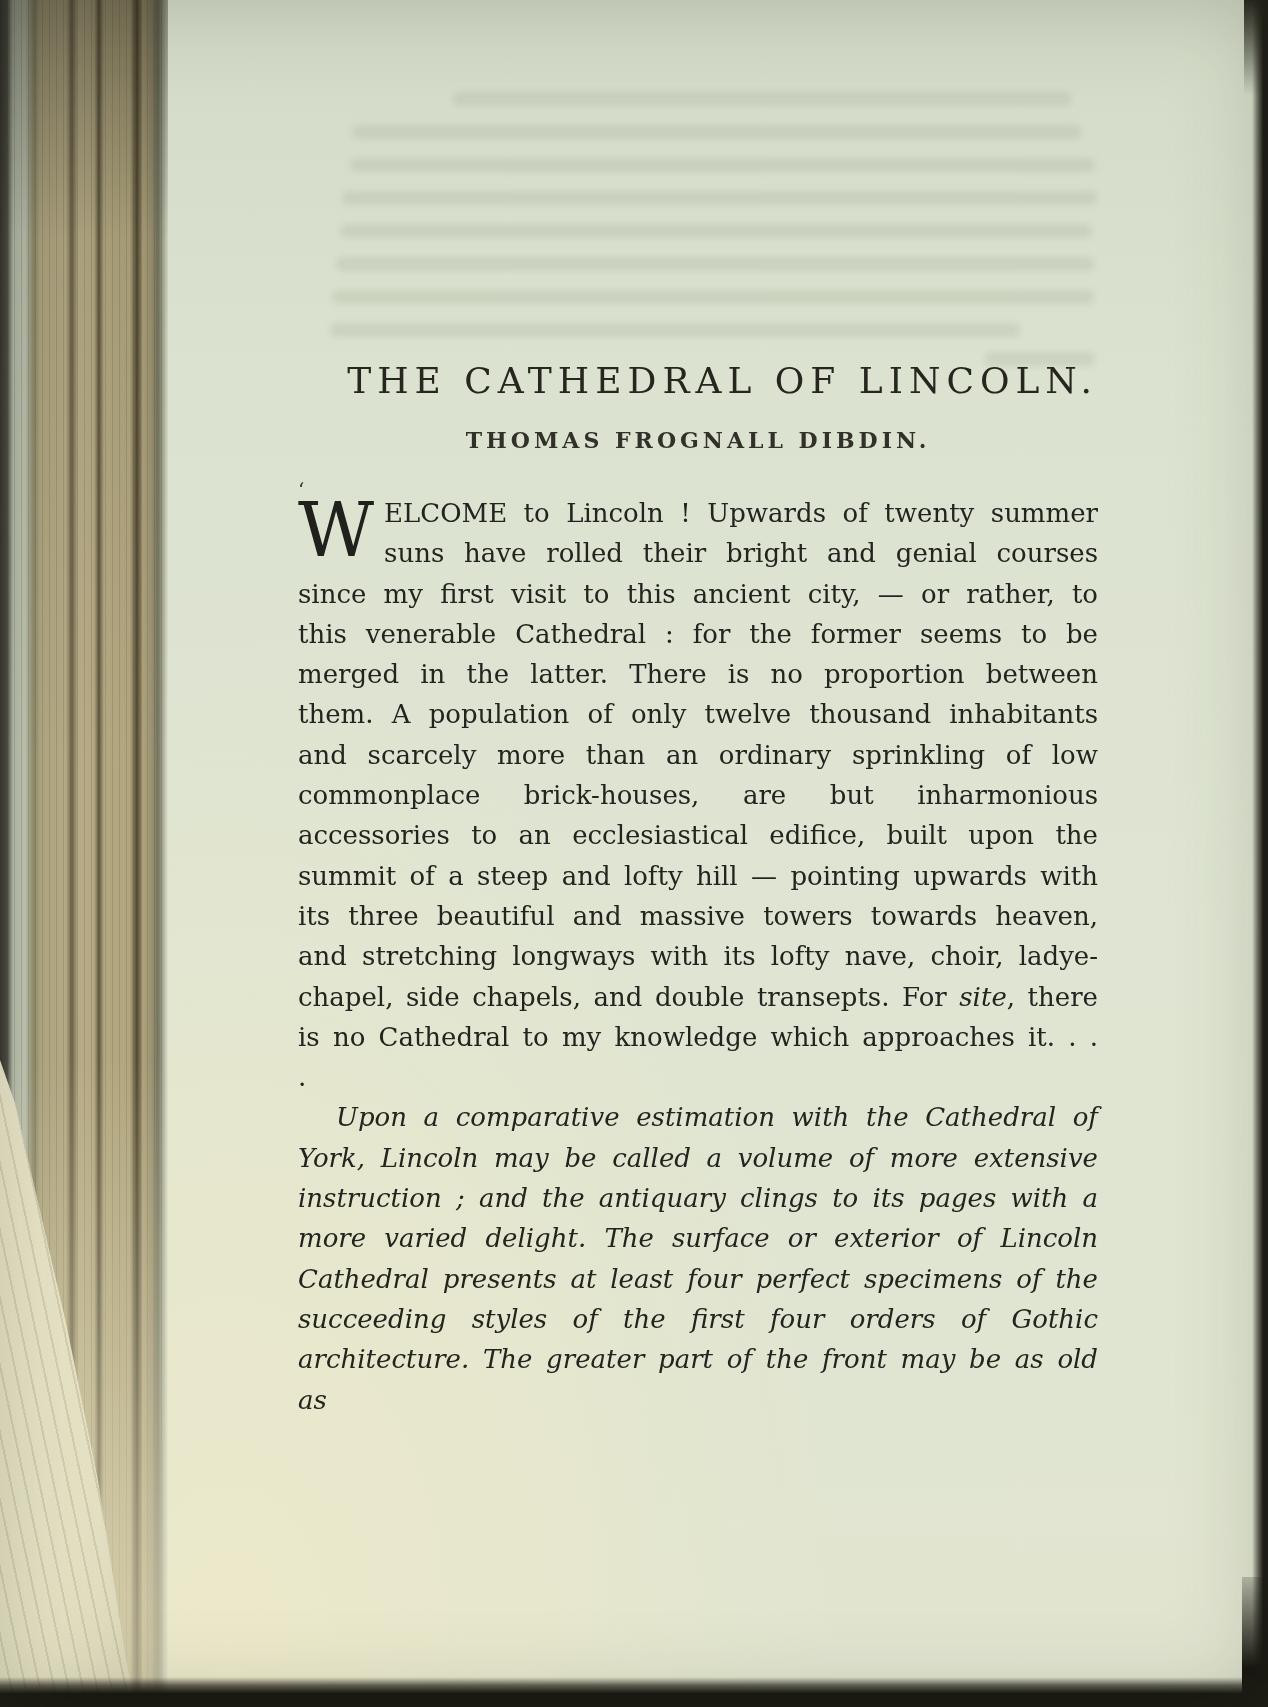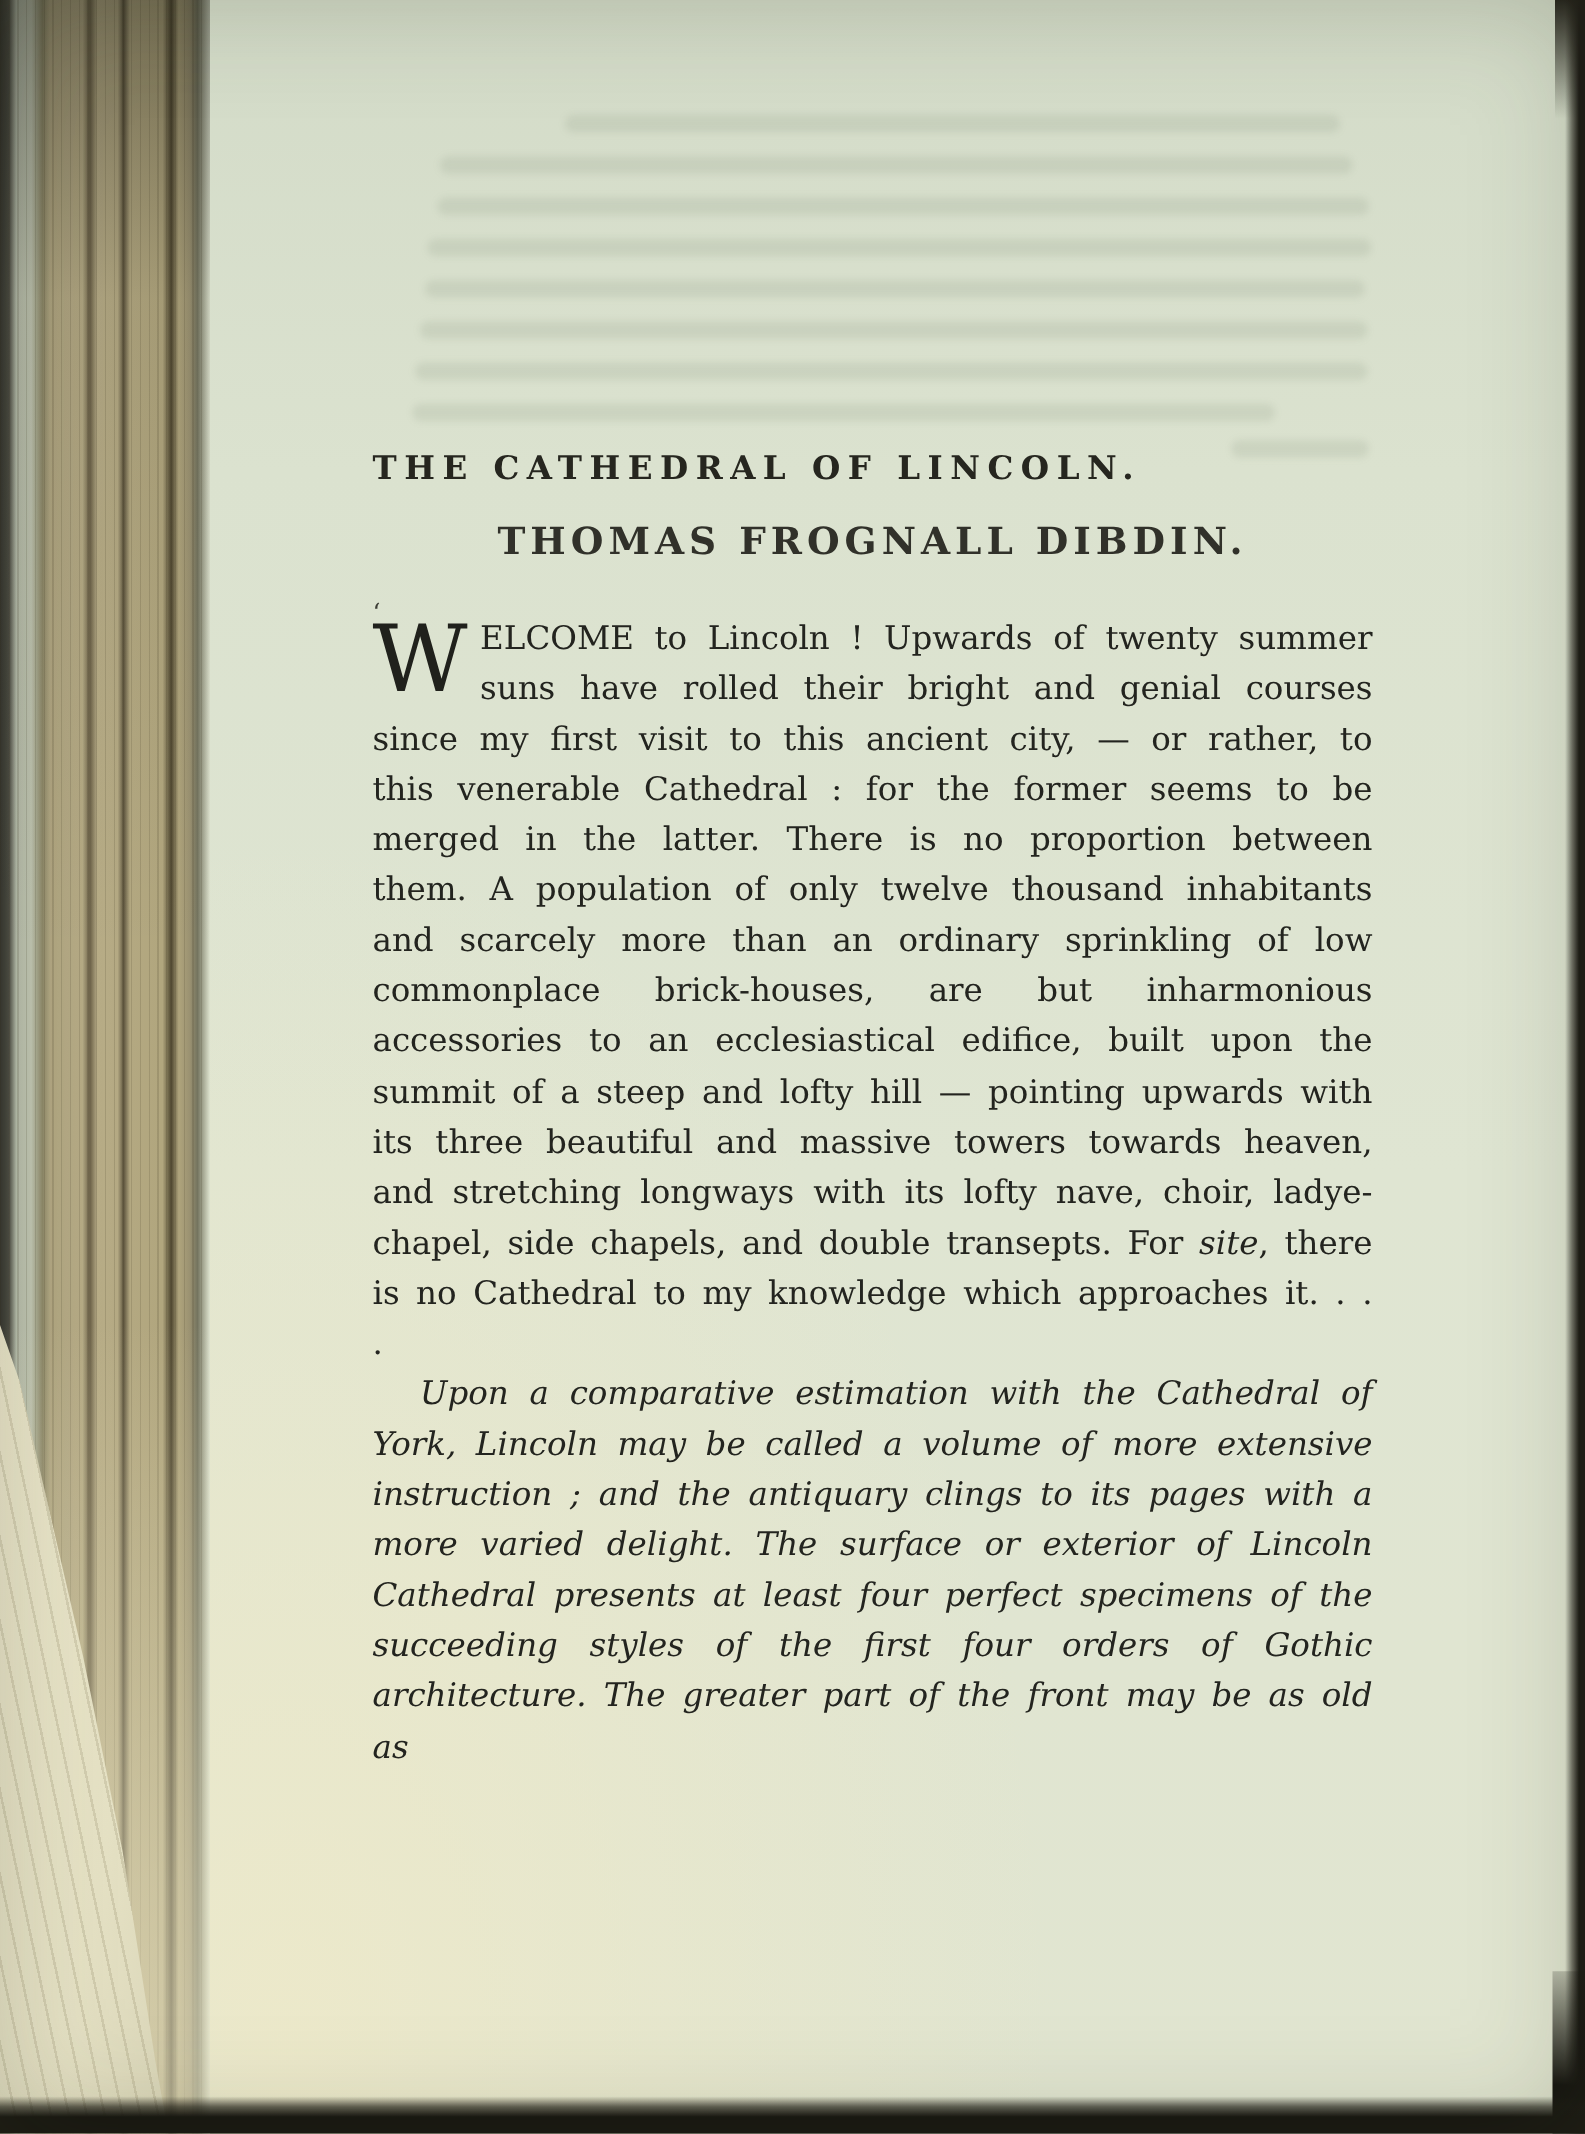--- a/index.html
+++ b/index.html
@@ -67,26 +67,26 @@
     background:rgba(98,113,88,0.12); filter:blur(3px);
   }
 
   
   .page-content {
     position:absolute; left:298px; top:360px; width:800px;
     color:#24241e;
   }
   .page-title {
     margin:0 0 26px 0;
-    font-size:26px; font-weight:700; letter-spacing:6px;
-    text-align:left; color:#26261f;
+    font-size:36px; font-weight:400; letter-spacing:6px;
+    text-align:right; color:#26261f;
   }
   .page-author {
     margin:0 0 40px 0;
-    font-size:30px; font-weight:700; letter-spacing:4px;
+    font-size:22px; font-weight:700; letter-spacing:4px;
     text-align:center; color:#31312a;
   }
   .para {
     margin:0; font-size:26px; line-height:40.3px;
     text-align:justify; word-spacing:4px; color:#23241f;
   }
   .para.indent { text-indent:38px;font-style:italic; }
   .dropcap {
     float:left;
     font-size:74px; line-height:66px;

